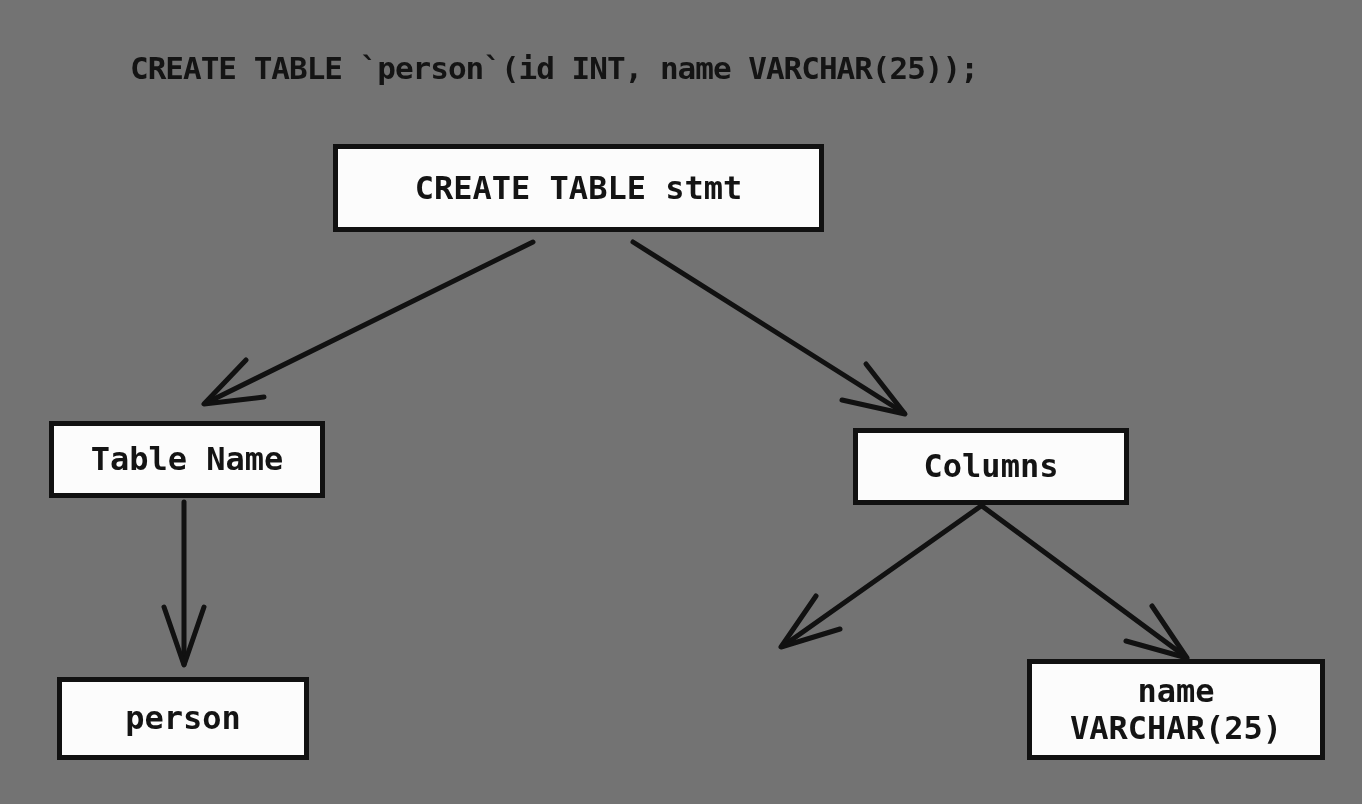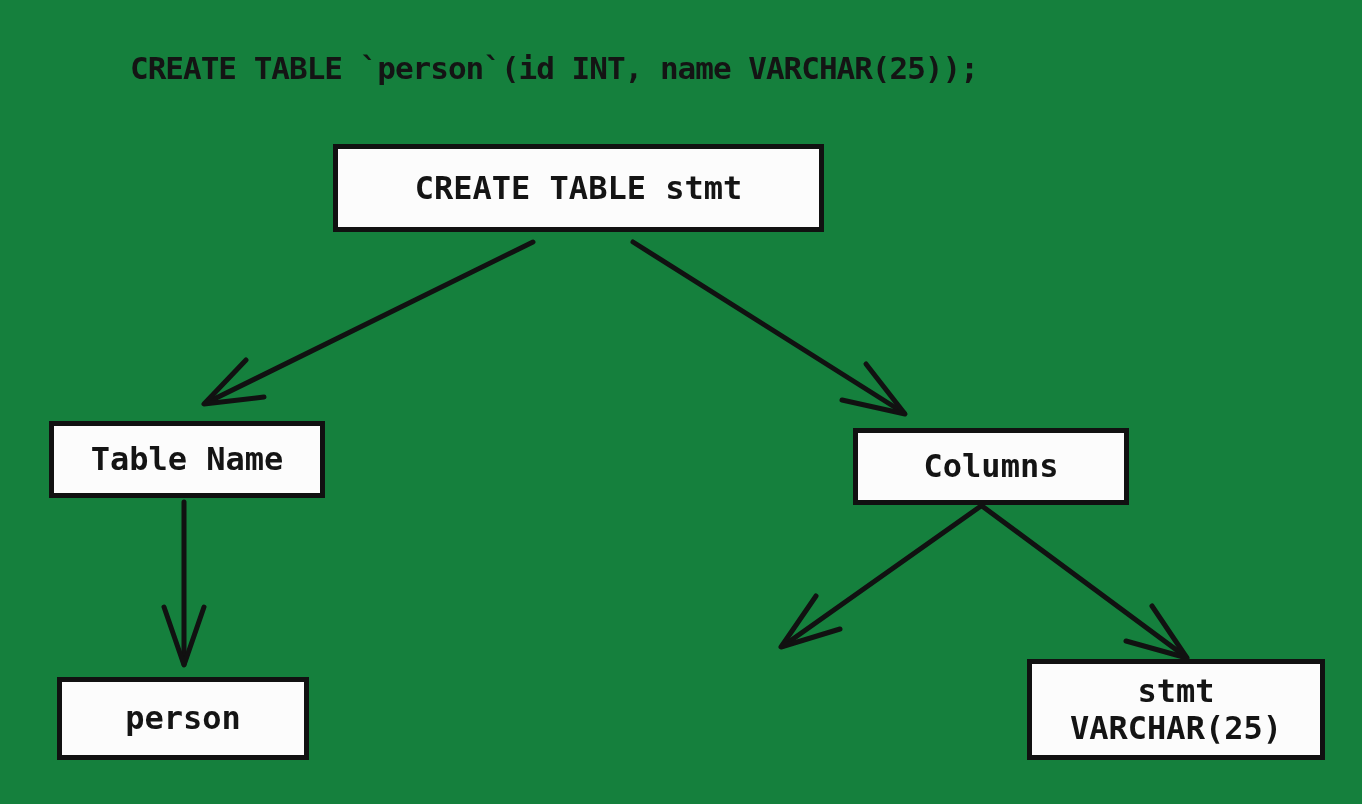--- a/index.html
+++ b/index.html
@@ -4,21 +4,21 @@
 <style>
   html, body {
     margin: 0;
     padding: 0;
     background: #ffffff;
   }
   .canvas {
     position: relative;
     width: 1362px;
     height: 804px;
-    background: #15803d;
+    background: #737373;
     font-family: "DejaVu Sans Mono", "Liberation Mono", monospace;
     color: #141414;
     overflow: hidden;
   }
   .sql-line {
     position: absolute;
     left: 130px;
     top: 50px;
     font-size: 31px;
     font-weight: bold;
@@ -100,17 +100,17 @@
   <div class="node node-columns">
     <span>Columns</span>
   </div>
 
   <div class="node node-person">
     <span>person</span>
   </div>
 
 
   <div class="node node-name">
-    <span>stmt</span>
+    <span>name</span>
     <span>VARCHAR(25)</span>
   </div>
 
 </div>
 
 </body></html>

